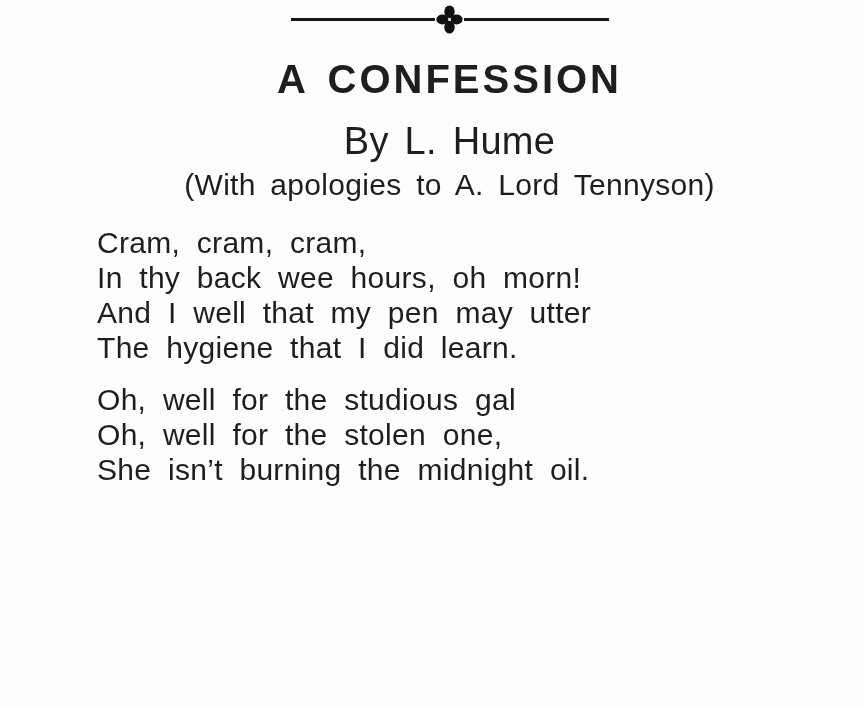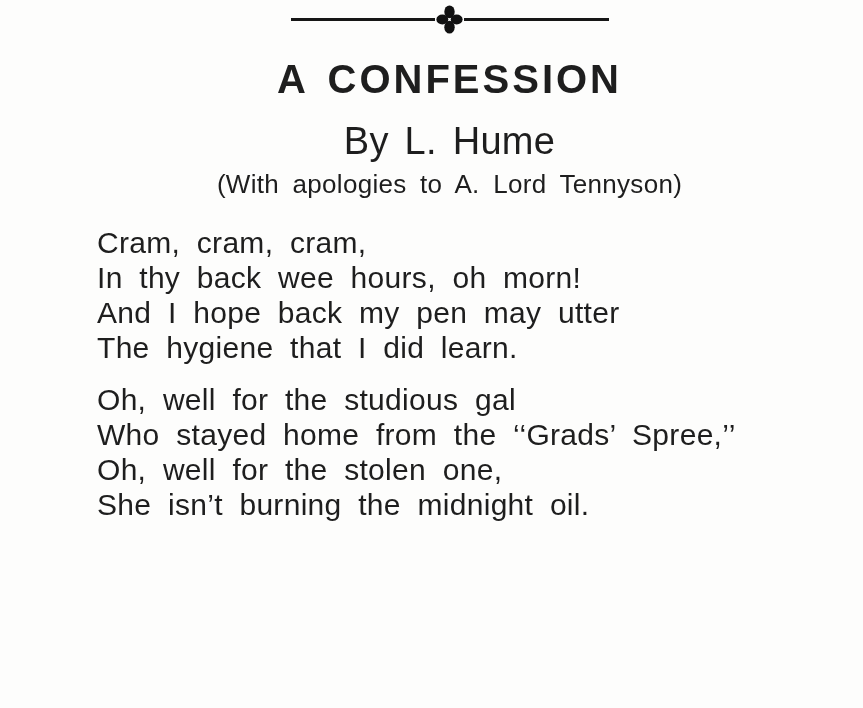--- a/index.html
+++ b/index.html
@@ -53,21 +53,21 @@
   }
   .byline {
     margin: 22px 0 0;
     font-size: 38px;
     line-height: 35px;
     word-spacing: 5px;
     letter-spacing: 0.3px;
   }
   .dedication {
     margin: 8px 16px 0;
-    font-size: 26px;
+    font-size: 30px;
     line-height: 35px;
     word-spacing: 6px;
     letter-spacing: 0.3px;
   }
   .poem {
     margin: 23px 0 0 97px;
   }
   .stanza {
     margin: 0 3px 17px 0;
   }
@@ -103,26 +103,25 @@
     <h1 class="title">A CONFESSION</h1>
     <p class="byline">By L. Hume</p>
     <p class="dedication">(With apologies to A. Lord Tennyson)</p>
   </header>
 
   <main class="poem">
 
     <div class="stanza">
       <p class="line">Cram, cram, cram,</p>
       <p class="line">In thy back wee hours, oh morn!</p>
-      <p class="line">And I hope back my pen may utter</p>
+      <p class="line">And I well that my pen may utter</p>
       <p class="line">The hygiene that I did learn.</p>
     </div>
 
     <div class="stanza">
       <p class="line">Oh, well for the studious gal</p>
-      <p class="line">Who stayed home from the ‘‘Grads’ Spree,’’</p>
       <p class="line">Oh, well for the stolen one,</p>
       <p class="line">She isn’t burning the midnight oil.</p>
     </div>
 
 
   </main>
 </div>
 
 </body></html>

